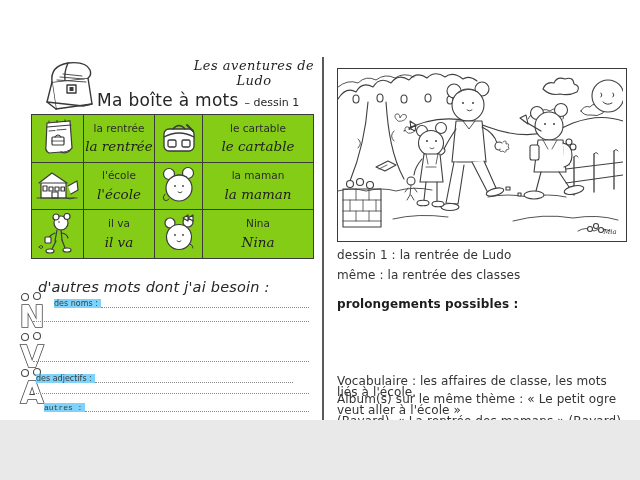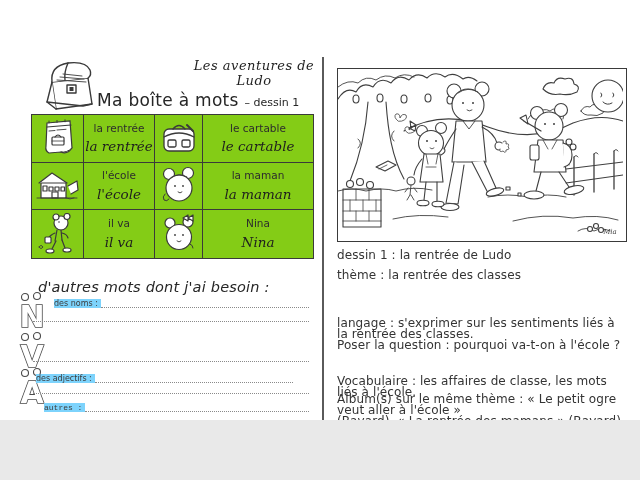--- a/index.html
+++ b/index.html
@@ -323,21 +323,20 @@
 
       <circle cx="252" cy="160" r="2.5" fill="#fff"></circle>
         <circle cx="258" cy="157" r="2.5" fill="#fff"></circle>
         <circle cx="263" cy="161" r="2.5" fill="#fff"></circle>
 
       <text x="272" y="165" text-anchor="middle" font-family="DejaVu Serif" font-style="italic" font-size="7" fill="#3f3f3f" stroke="none">Mia</text>
     </svg>
   </div>
 
   <div class="abs rp-text" style="left:337px;top:250px;width:285px;">dessin 1 : la rentrée de Ludo</div>
-  <div class="abs rp-text" style="left:337px;top:270px;width:285px;">thème : la rentrée des classes</div>
-
-  <div class="abs rp-text" style="left:337px;top:318px;width:285px;">langage : s'exprimer sur les sentiments liés à la rentrée des classes.
-Poser la question : pourquoi va-t-on à l'école ?</div>
+  <div class="abs rp-text" style="left:337px;top:270px;width:285px;">même : la rentrée des classes</div>
+
+  <div class="abs rp-text rp-bold" style="left:337px;top:299px;width:285px;">prolongements possibles :</div>
   <div class="abs rp-text" style="left:337px;top:376px;width:285px;">Vocabulaire : les affaires de classe, les mots liés à l'école.</div>
   <div class="abs rp-text" style="left:337px;top:394px;width:285px;">Album(s) sur le même thème : « Le petit ogre veut aller à l'école »
 (Bayard), « La rentrée des mamans » (Bayard)</div>
 
 </div>
 
 </body></html>

